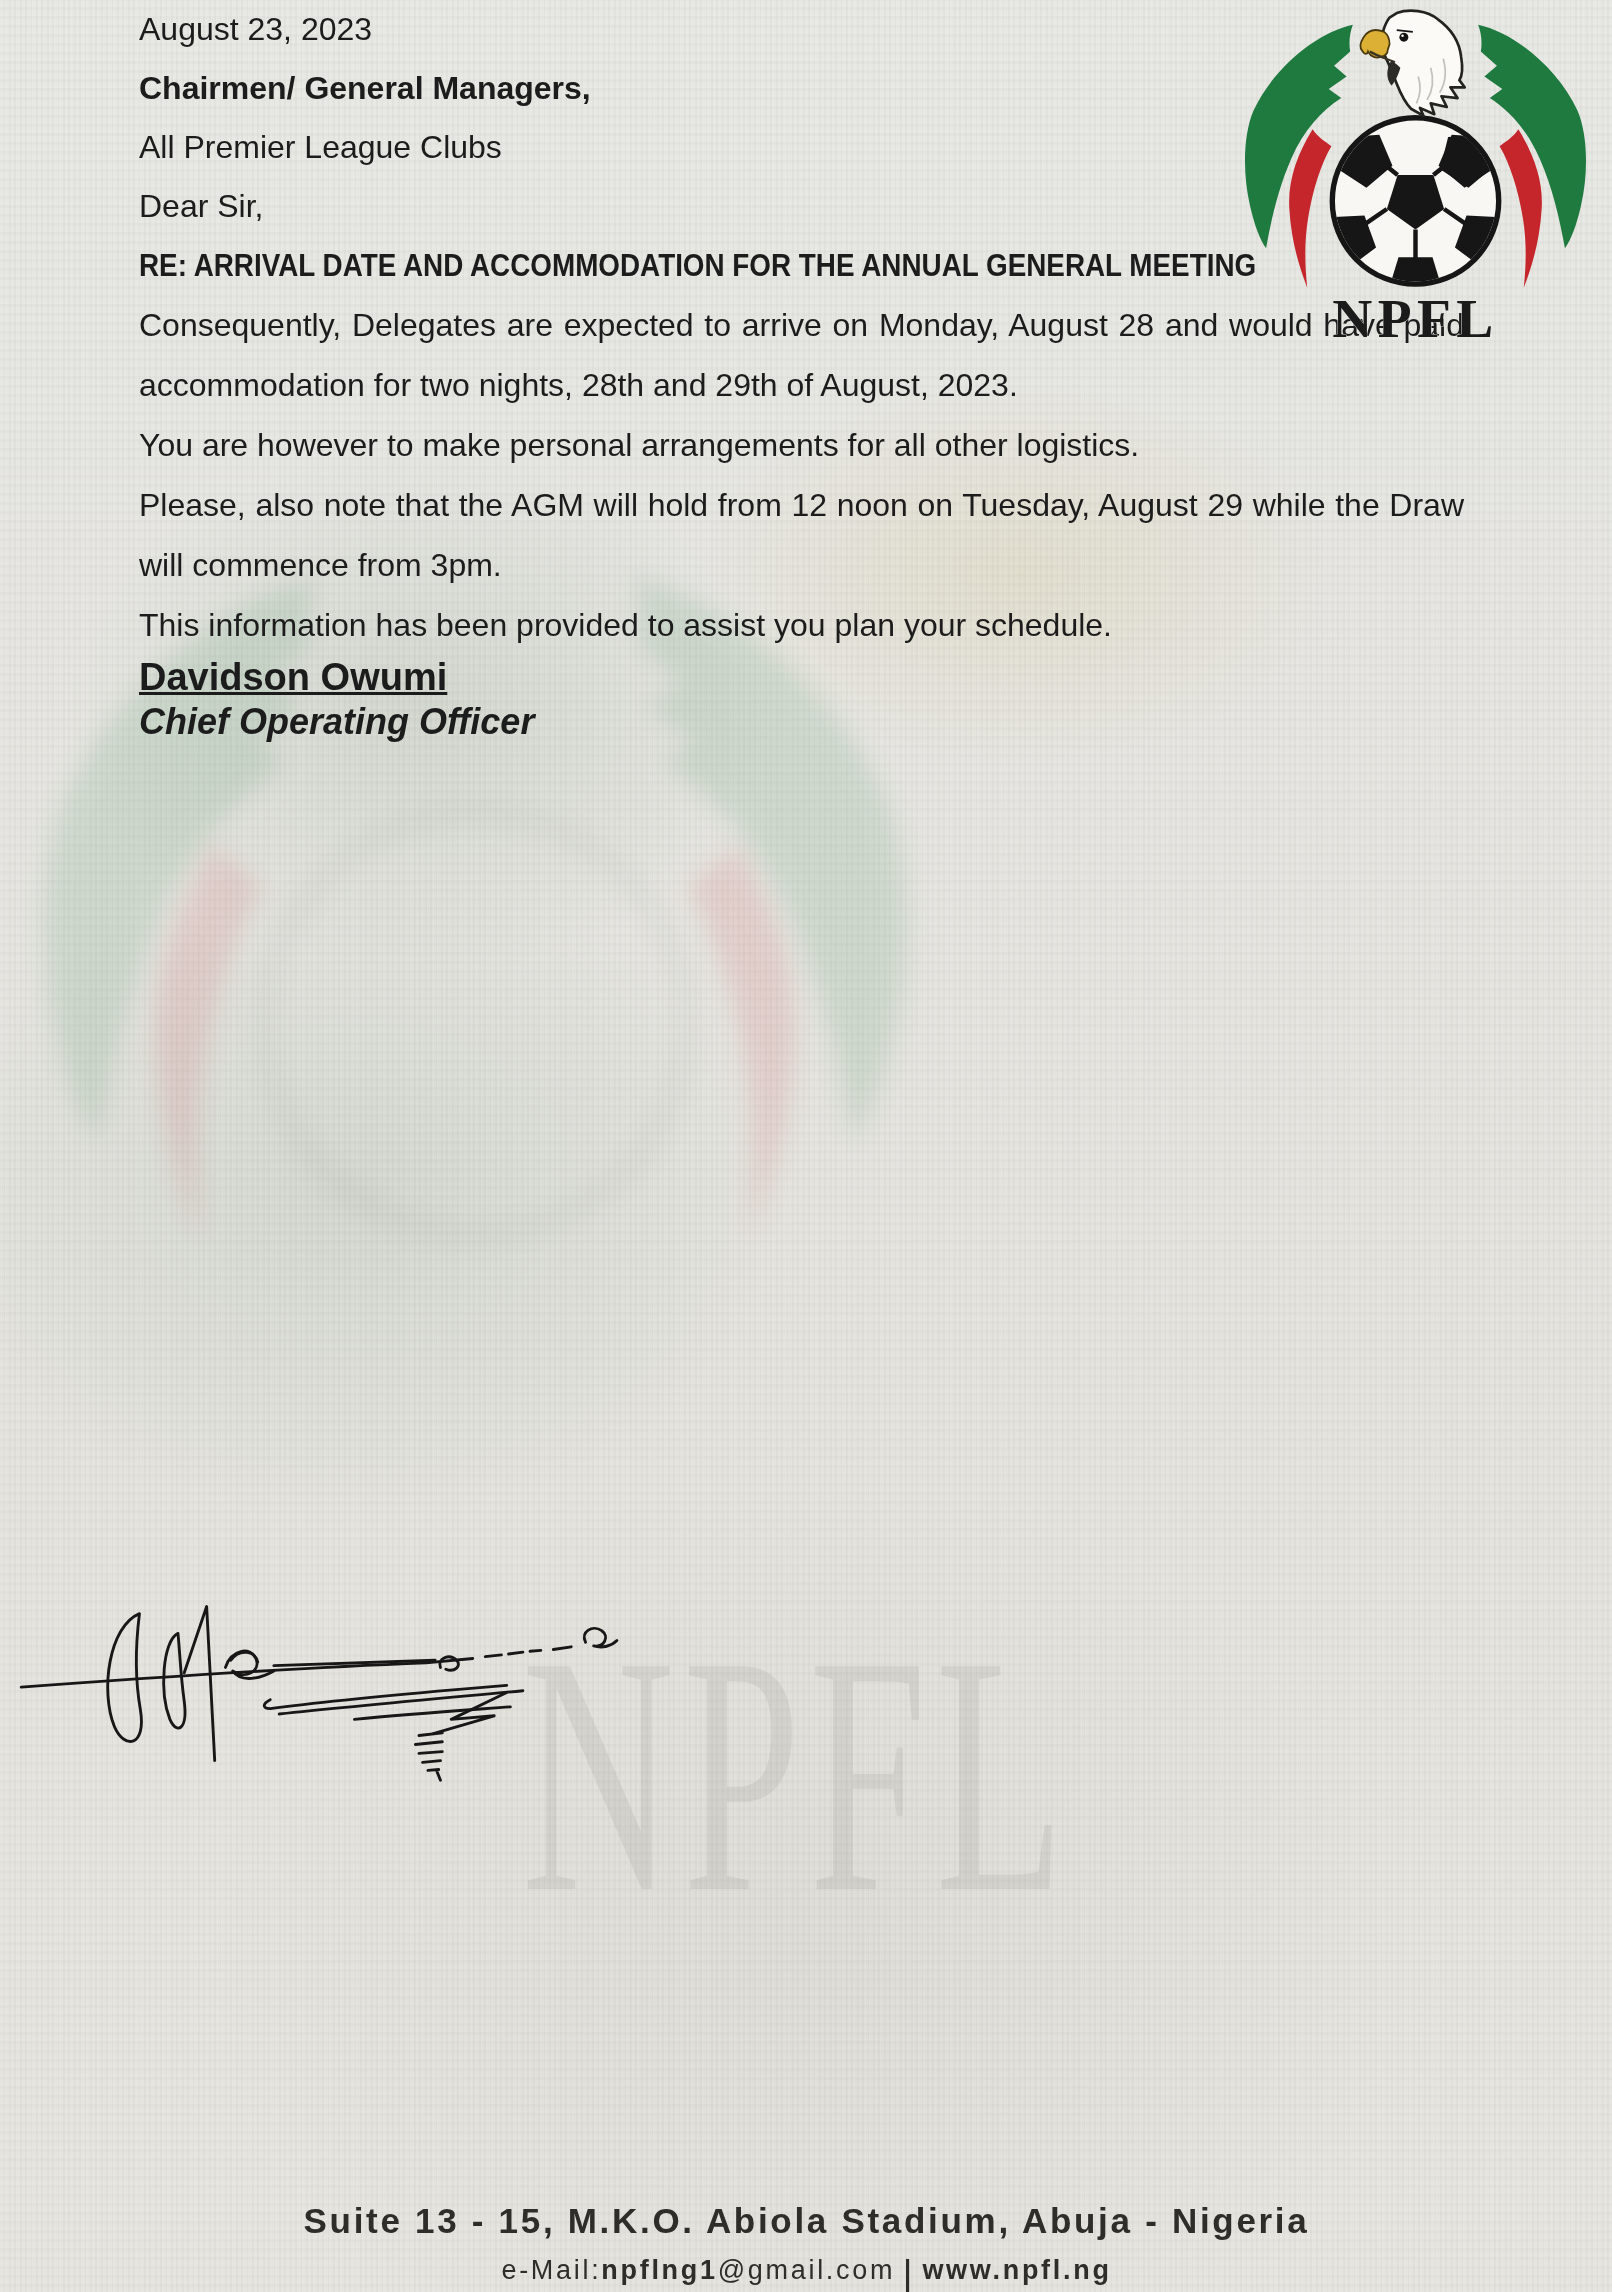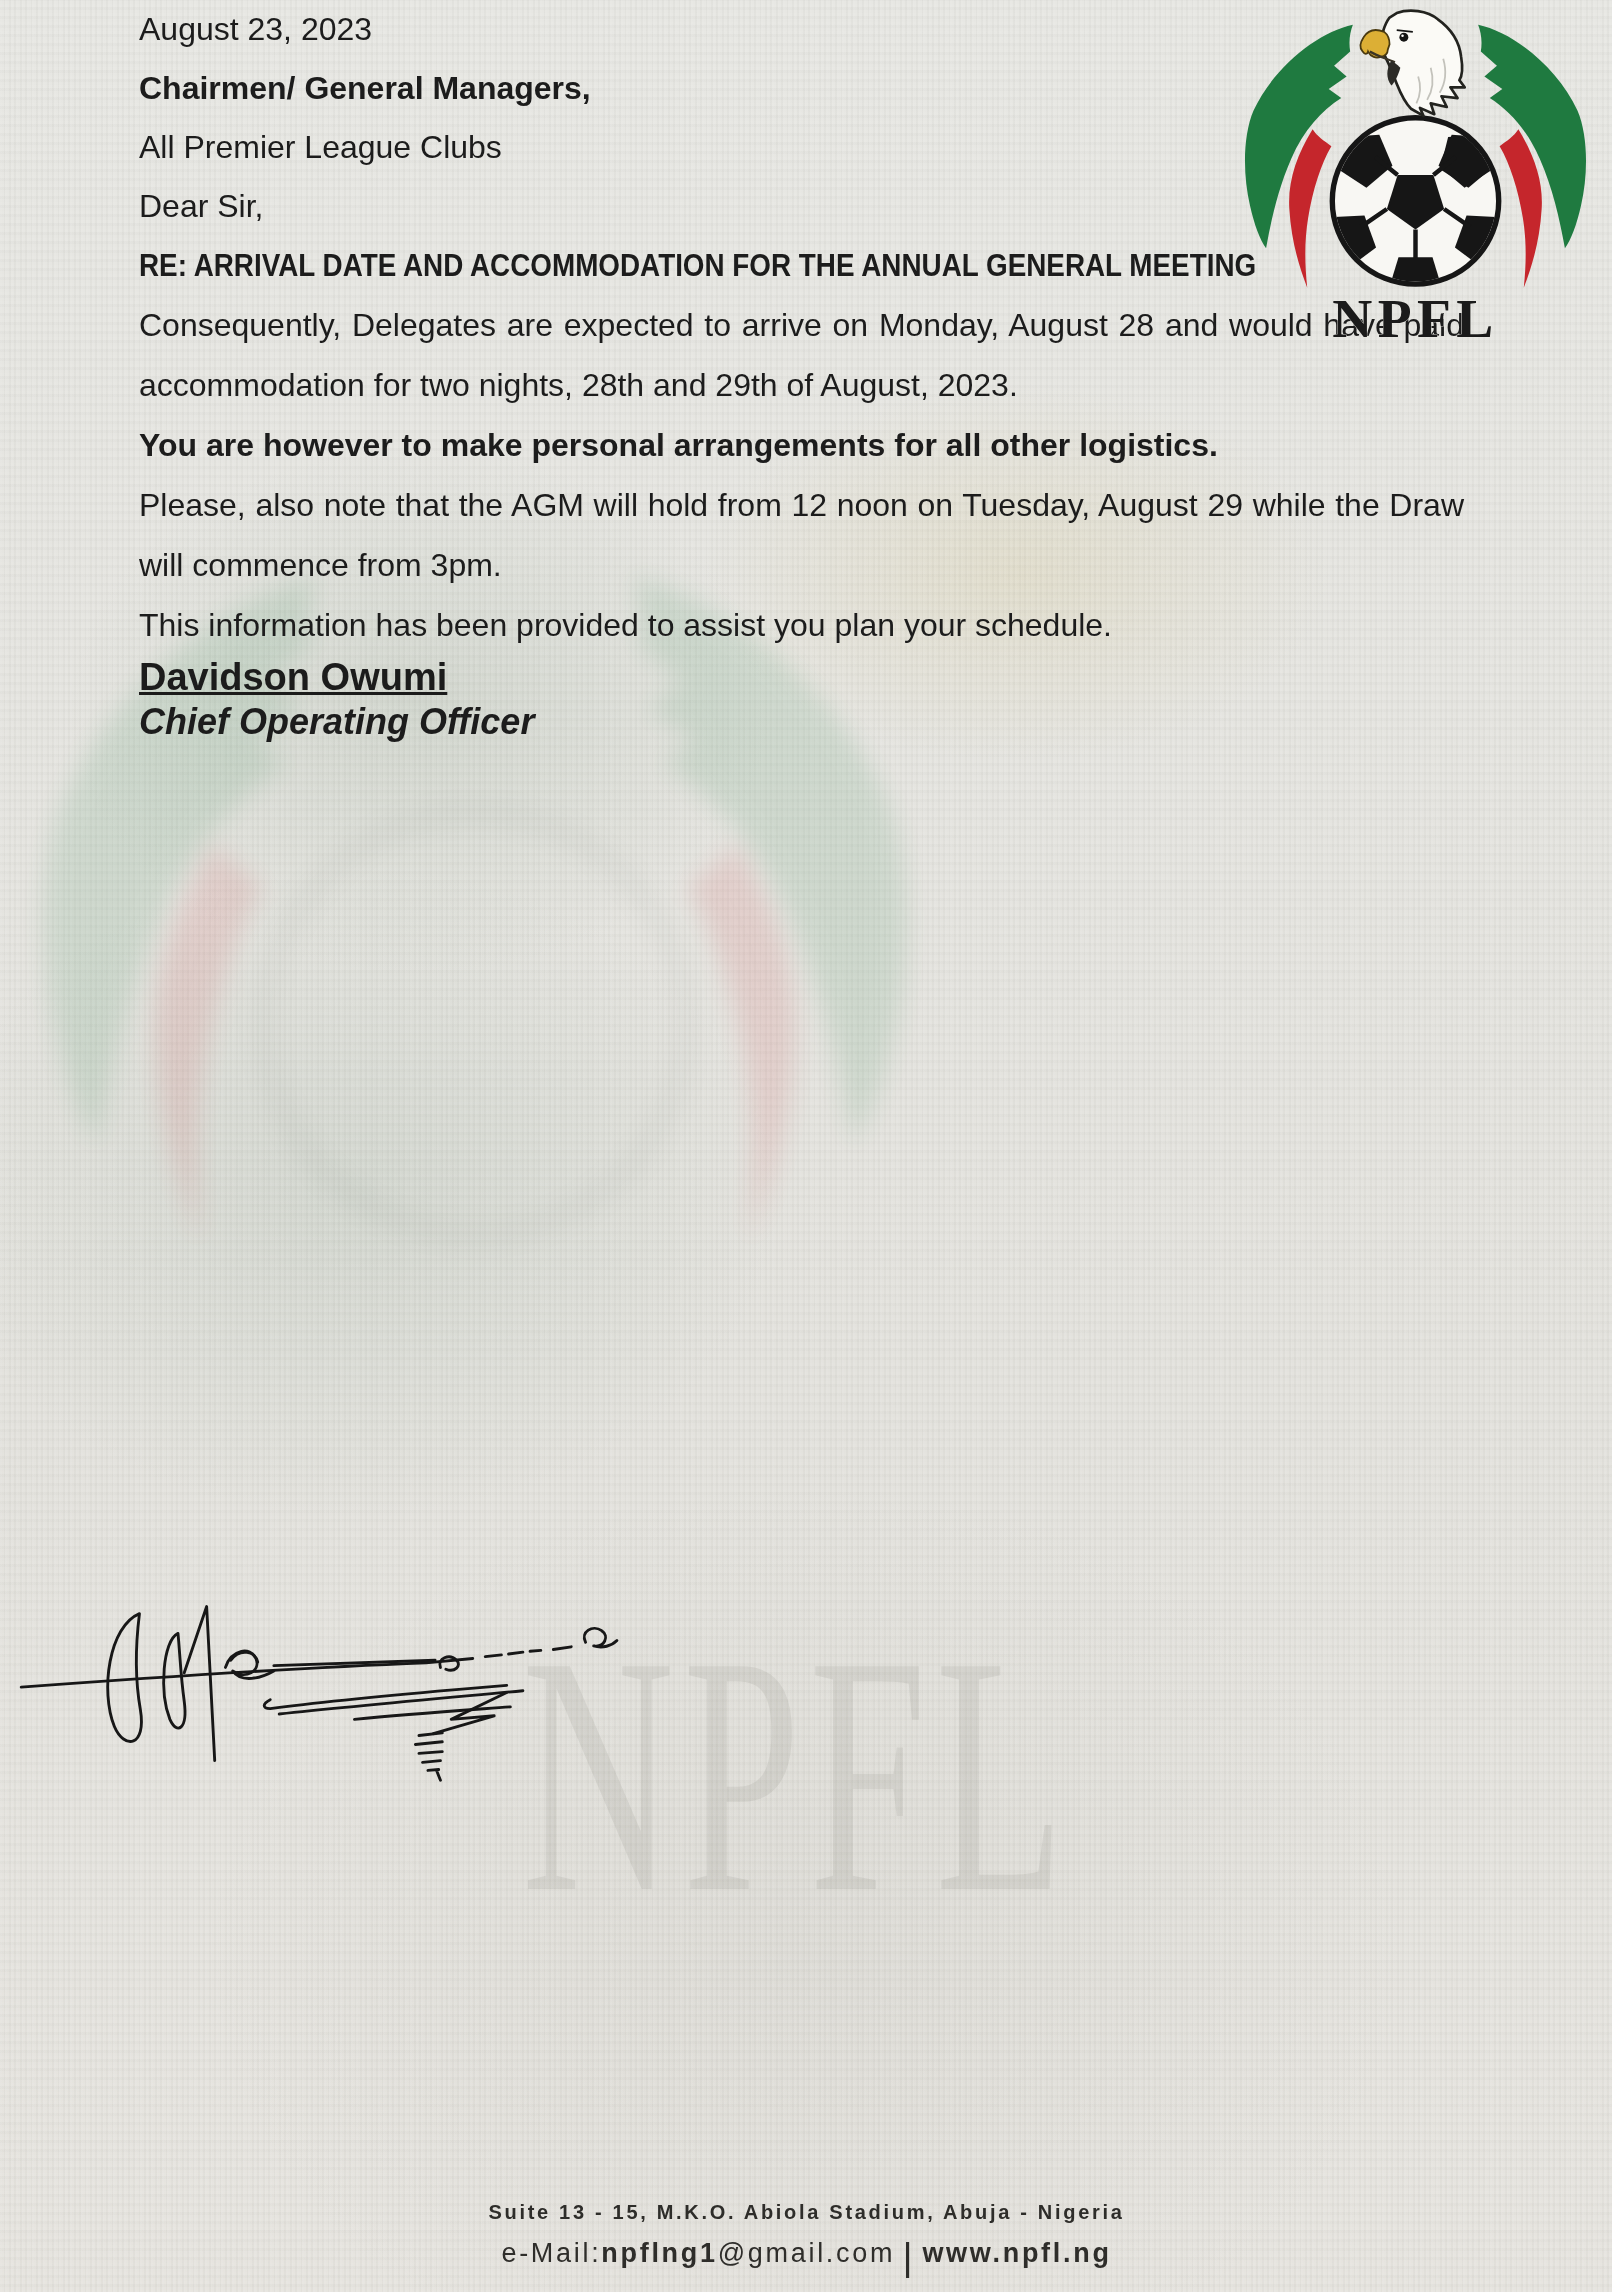--- a/index.html
+++ b/index.html
@@ -39,30 +39,30 @@
   }
   .content p{margin:0;}
   .p-date{margin-top:477px;line-height:59px;}
   .p-rec1{margin-top:109px;line-height:59px;font-weight:bold;}
   .p-rec2{margin-top:17px;line-height:59px;}
   .p-sal{margin-top:17px;line-height:59px;}
   .p-subject{margin-top:14.3px;line-height:59px;font-weight:bold;white-space:nowrap;transform:scaleX(.87);transform-origin:left center;}
   .p-body{text-align:justify;text-align-last:left;}
   .p-b1{margin-top:22.4px;}
   .p-b2{margin-top:0;}
-  .p-b3{margin-top:21.5px;font-weight:bold;}
+  .p-b3{margin-top:21.5px;}
   .p-b4{margin-top:22.4px;}
   .p-b5{margin-top:22.4px;}
   .p-close{margin-top:9.9px;line-height:59px;}
   .p-name{margin-top:135px;font-size:38px;line-height:45px;font-weight:bold;text-decoration:underline;}
   .p-title{margin-top:23px;font-size:36px;line-height:43px;font-weight:bold;font-style:italic;}
   .signature{position:absolute;left:5.4px;top:1585px;width:681px;height:215px;z-index:4;}
   .signature path{fill:none;stroke:#171717;stroke-width:3.2;stroke-linecap:round;stroke-linejoin:round;}
   .footer{position:absolute;left:0;right:0;top:2201px;text-align:center;z-index:2;color:#2e2d2a;}
-  .footer-line1{font-size:20px;font-weight:bold;letter-spacing:2.7px;}
+  .footer-line1{font-size:35px;font-weight:bold;letter-spacing:2.7px;}
   .footer-line2{font-size:27px;letter-spacing:2.7px;margin-top:11px;}
   .footer-line2 .b{font-weight:bold;}
   .footer-line2 .bar{font-weight:400;font-size:39px;vertical-align:-8px;padding:0 7.2px;}
   .eagle-head{fill:#fbfaf6;stroke:#23231f;stroke-width:3;stroke-linejoin:round;}
   .eagle-beak{fill:var(--beak-yellow,#dcaf35);stroke:#4a3a10;stroke-width:2;}
   .eagle-dark{fill:#2c2b27;}
   .eagle-shade{fill:none;stroke:#c3c2bb;stroke-width:2;}
   .ball-bg{fill:#f8f7f3;stroke:var(--ball-black,#161616);stroke-width:6;}
   .ball-patch{fill:var(--ball-black,#161616);}
   .seam{stroke:var(--ball-black,#161616);stroke-width:5;fill:none;}

